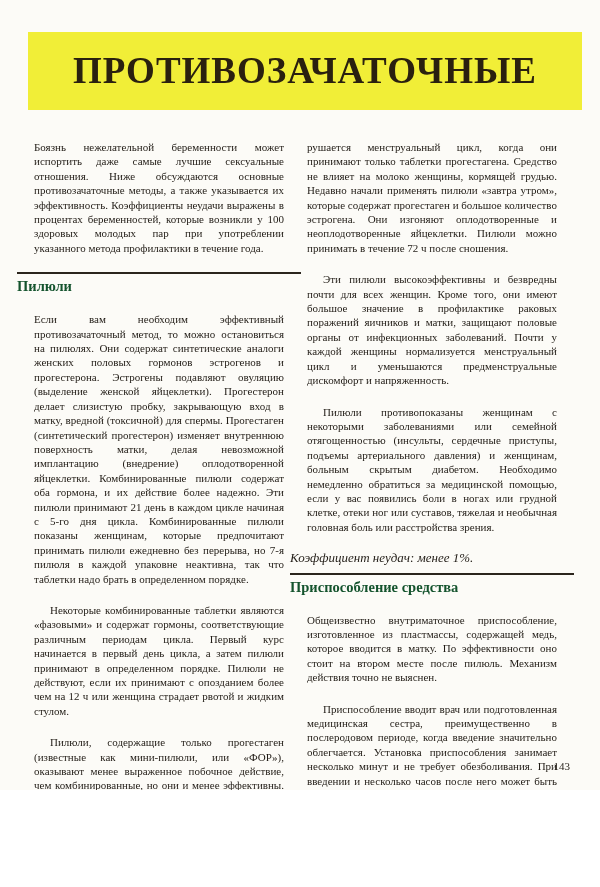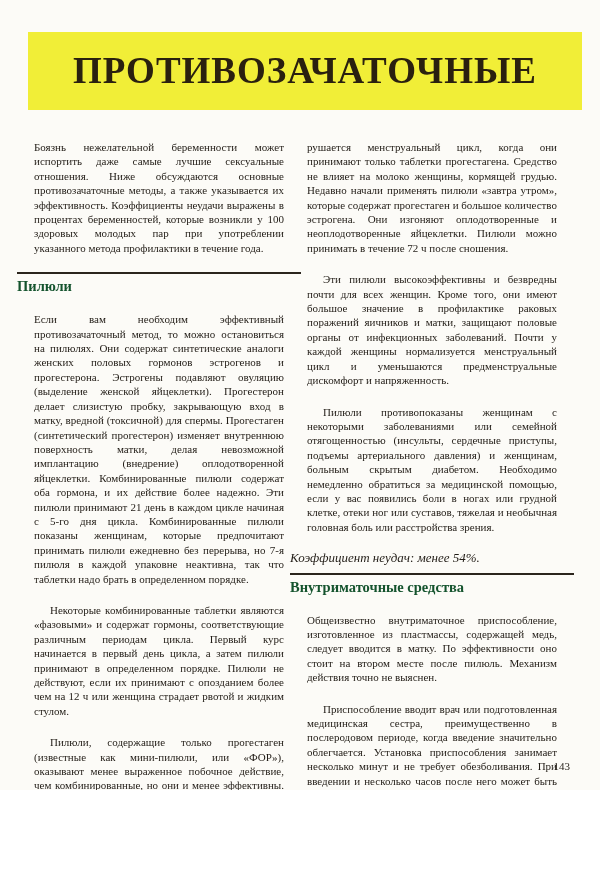--- a/index.html
+++ b/index.html
@@ -85,22 +85,22 @@
     <div class="sect-heading">Пилюли</div>
     <p>Если вам необходим эффективный противозачаточный метод, то можно остановиться на пилюлях. Они содержат синтетические аналоги женских половых гормонов эстрогенов и прогестерона. Эстрогены подавляют овуляцию (выделение женской яйцеклетки). Прогестерон делает слизистую пробку, закрывающую вход в матку, вредной (токсичной) для спермы. Прогестаген (синтетический прогестерон) изменяет внутреннюю поверхность матки, делая невозможной имплантацию (внедрение) оплодотворенной яйцеклетки. Комбинированные пилюли содержат оба гормона, и их действие более надежно. Эти пилюли принимают 21 день в каждом цикле начиная с 5-го дня цикла. Комбинированные пилюли показаны женщинам, которые предпочитают принимать пилюли ежедневно без перерыва, но 7-я пилюля в каждой упаковне неактивна, так что таблетки надо брать в определенном порядке.</p>
     <p class="indent">Некоторые комбинированные таблетки являются «фазовыми» и содержат гормоны, соответствующие различным периодам цикла. Первый курс начинается в первый день цикла, а затем пилюли принимают в определенном порядке. Пилюли не действуют, если их принимают с опозданием более чем на 12 ч или женщина страдает рвотой и жидким стулом.</p>
     <p class="indent">Пилюли, содержащие только прогестаген (известные как мини-пилюли, или «ФОР»), оказывают менее выраженное побочное действие, чем комбинированные, но они и менее эффективны. Мини-пилюли принимают с первого дня цикла ежедневно без перерыва в одно и то же время, лучше вечером; они неэффективны, если применяются с опозданием на 3 ч. У некоторых женщин (у немногих) на-</p>
   </div>
 
   <div class="col col-right">
     <p>рушается менструальный цикл, когда они принимают только таблетки прогестагена. Средство не влияет на молоко женщины, кормящей грудью. Недавно начали применять пилюли «завтра утром», которые содержат прогестаген и большое количество эстрогена. Они изгоняют оплодотворенные и неоплодотворенные яйцеклетки. Пилюли можно принимать в течение 72 ч после сношения.</p>
     <p class="indent">Эти пилюли высокоэффективны и безвредны почти для всех женщин. Кроме того, они имеют большое значение в профилактике раковых поражений яичников и матки, защищают половые органы от инфекционных заболеваний. Почти у каждой женщины нормализуется менструальный цикл и уменьшаются предменструальные дискомфорт и напряженность.</p>
     <p class="indent">Пилюли противопоказаны женщинам с некоторыми заболеваниями или семейной отягощенностью (инсульты, сердечные приступы, подъемы артериального давления) и женщинам, больным скрытым диабетом. Необходимо немедленно обратиться за медицинской помощью, если у вас появились боли в ногах или грудной клетке, отеки ног или суставов, тяжелая и необычная головная боль или расстройства зрения.</p>
-    <p class="note">Коэффициент неудач: менее 54%.</p>
+    <p class="note">Коэффициент неудач: менее 1%.</p>
     <div class="rule"></div>
-    <div class="sect-heading">Внутриматочные средства</div>
-    <p>Общеизвестно внутриматочное приспособление, изготовленное из пластмассы, содержащей медь, следует вводится в матку. По эффективности оно стоит на втором месте после пилюль. Механизм действия точно не выяснен.</p>
+    <div class="sect-heading">Приспособление средства</div>
+    <p>Общеизвестно внутриматочное приспособление, изготовленное из пластмассы, содержащей медь, которое вводится в матку. По эффективности оно стоит на втором месте после пилюль. Механизм действия точно не выяснен.</p>
     <p class="indent">Приспособление вводит врач или подготовленная медицинская сестра, преимущественно в послеродовом периоде, когда введение значительно облегчается. Установка приспособления занимает несколько минут и не требует обезболивания. При введении и несколько часов после него может быть легкое ощущение дискомфорта. Нити на конце приспособления остаются во влагалище, их можно ощутить пальцем. Эти нити следует проверять ежемесячно, так как приспособление удаляют с их помощью при ненадобности. Ес-</p>
   </div>
 
   <div class="pagenum">143</div>
 
 </div>
 
 </body></html>

